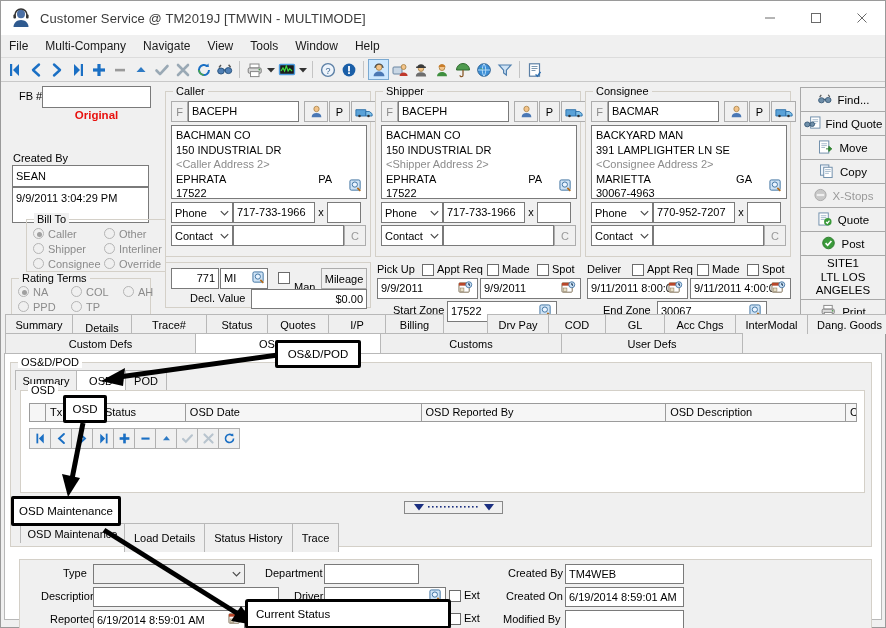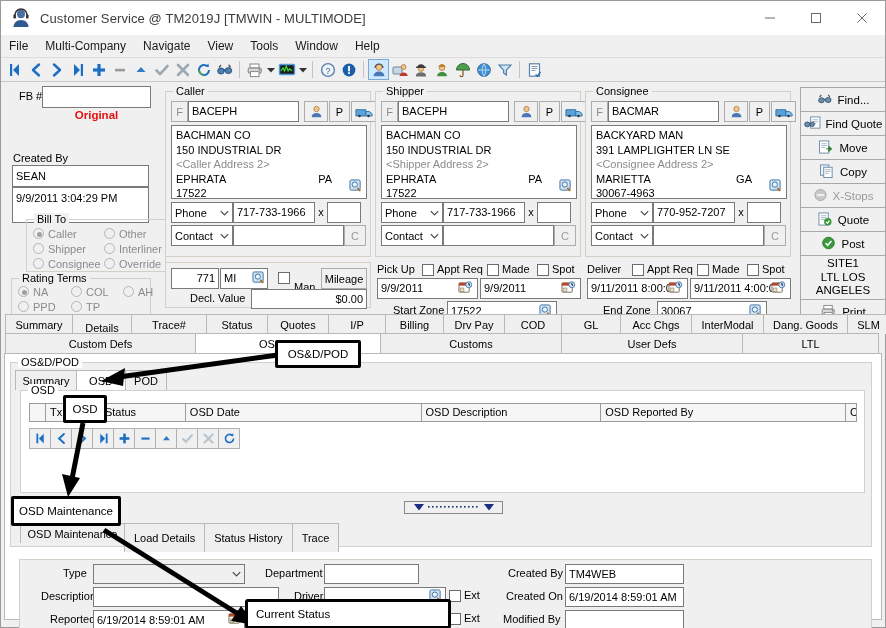--- a/index.html
+++ b/index.html
@@ -762,21 +762,21 @@
         </div>
       <div class="tab" style="width:62px;">
           <span>Quotes</span>
         </div>
       <div class="tab" style="width:58px;">
           <span>I/P</span>
         </div>
       <div class="tab" style="width:59px;">
           <span>Billing</span>
         </div>
-      <div class="tab" style="width:62px;">
+      <div class="tab" style="width:62px;margin-left:44px;">
           <span>Drv Pay</span>
         </div>
       <div class="tab" style="width:58px;">
           <span>COD</span>
         </div>
       <div class="tab" style="width:60px;">
           <span>GL</span>
         </div>
       <div class="tab" style="width:72px;">
           <span>Acc Chgs</span>
@@ -797,23 +797,20 @@
           <span>Custom Defs</span>
         </div>
       <div class="tab active" style="width:186px;">
           <span>OS&amp;D/POD</span>
         </div>
       <div class="tab" style="width:182px;">
           <span>Customs</span>
         </div>
       <div class="tab" style="width:182px;">
           <span>User Defs</span>
-        </div>
-      <div class="tab" style="width:137px;">
-          <span>LTL</span>
         </div>
     </div>
 
     <div style="position:absolute;left:3px;top:271px;width:878px;height:267px;background:#fff;border:1px solid #b8b8b8;">
 
       <div class="grp" style="left:5px;top:8px;width:862px;height:185px;background:#f0f0f0;">
         <div class="cap" style="background:#fff;">OS&amp;D/POD</div>
 
         <div class="tabrow" style="left:4px;top:7px;">
           <div class="lowtab" style="width:62px;padding:0;">
@@ -827,22 +824,22 @@
             </div>
         </div>
 
         <div class="grp" style="left:9px;top:27px;width:845px;height:103px;background:#fff;">
           <div class="cap" style="background:#fff;">OSD</div>
           <div class="gridhdr" style="position:absolute;left:8px;top:12px;width:828px;">
             <div class="gch" style="width:16px;"></div>
             <div class="gch" style="width:55px;">Tx Type</div>
             <div class="gch" style="width:85px;">Status</div>
             <div class="gch" style="width:236px;">OSD Date</div>
+            <div class="gch" style="width:245px;">OSD Reported By</div>
             <div class="gch" style="width:180px;">OSD Description</div>
-            <div class="gch" style="width:245px;">OSD Reported By</div>
             <div class="gch" style="width:10px;border-right:none;">C</div>
           </div>
 
           <div style="position:absolute;left:8px;top:37px;display:flex;">
             <div class="navbtn">
                 <svg width="13" height="13" viewBox="0 0 16 16">
                   <path d="M12 2L6 8l6 6z" fill="#1a6fc4"></path>
                   <rect x="3" y="2" width="2.2" height="12" fill="#1a6fc4"></rect>
                 </svg>
               </div>

